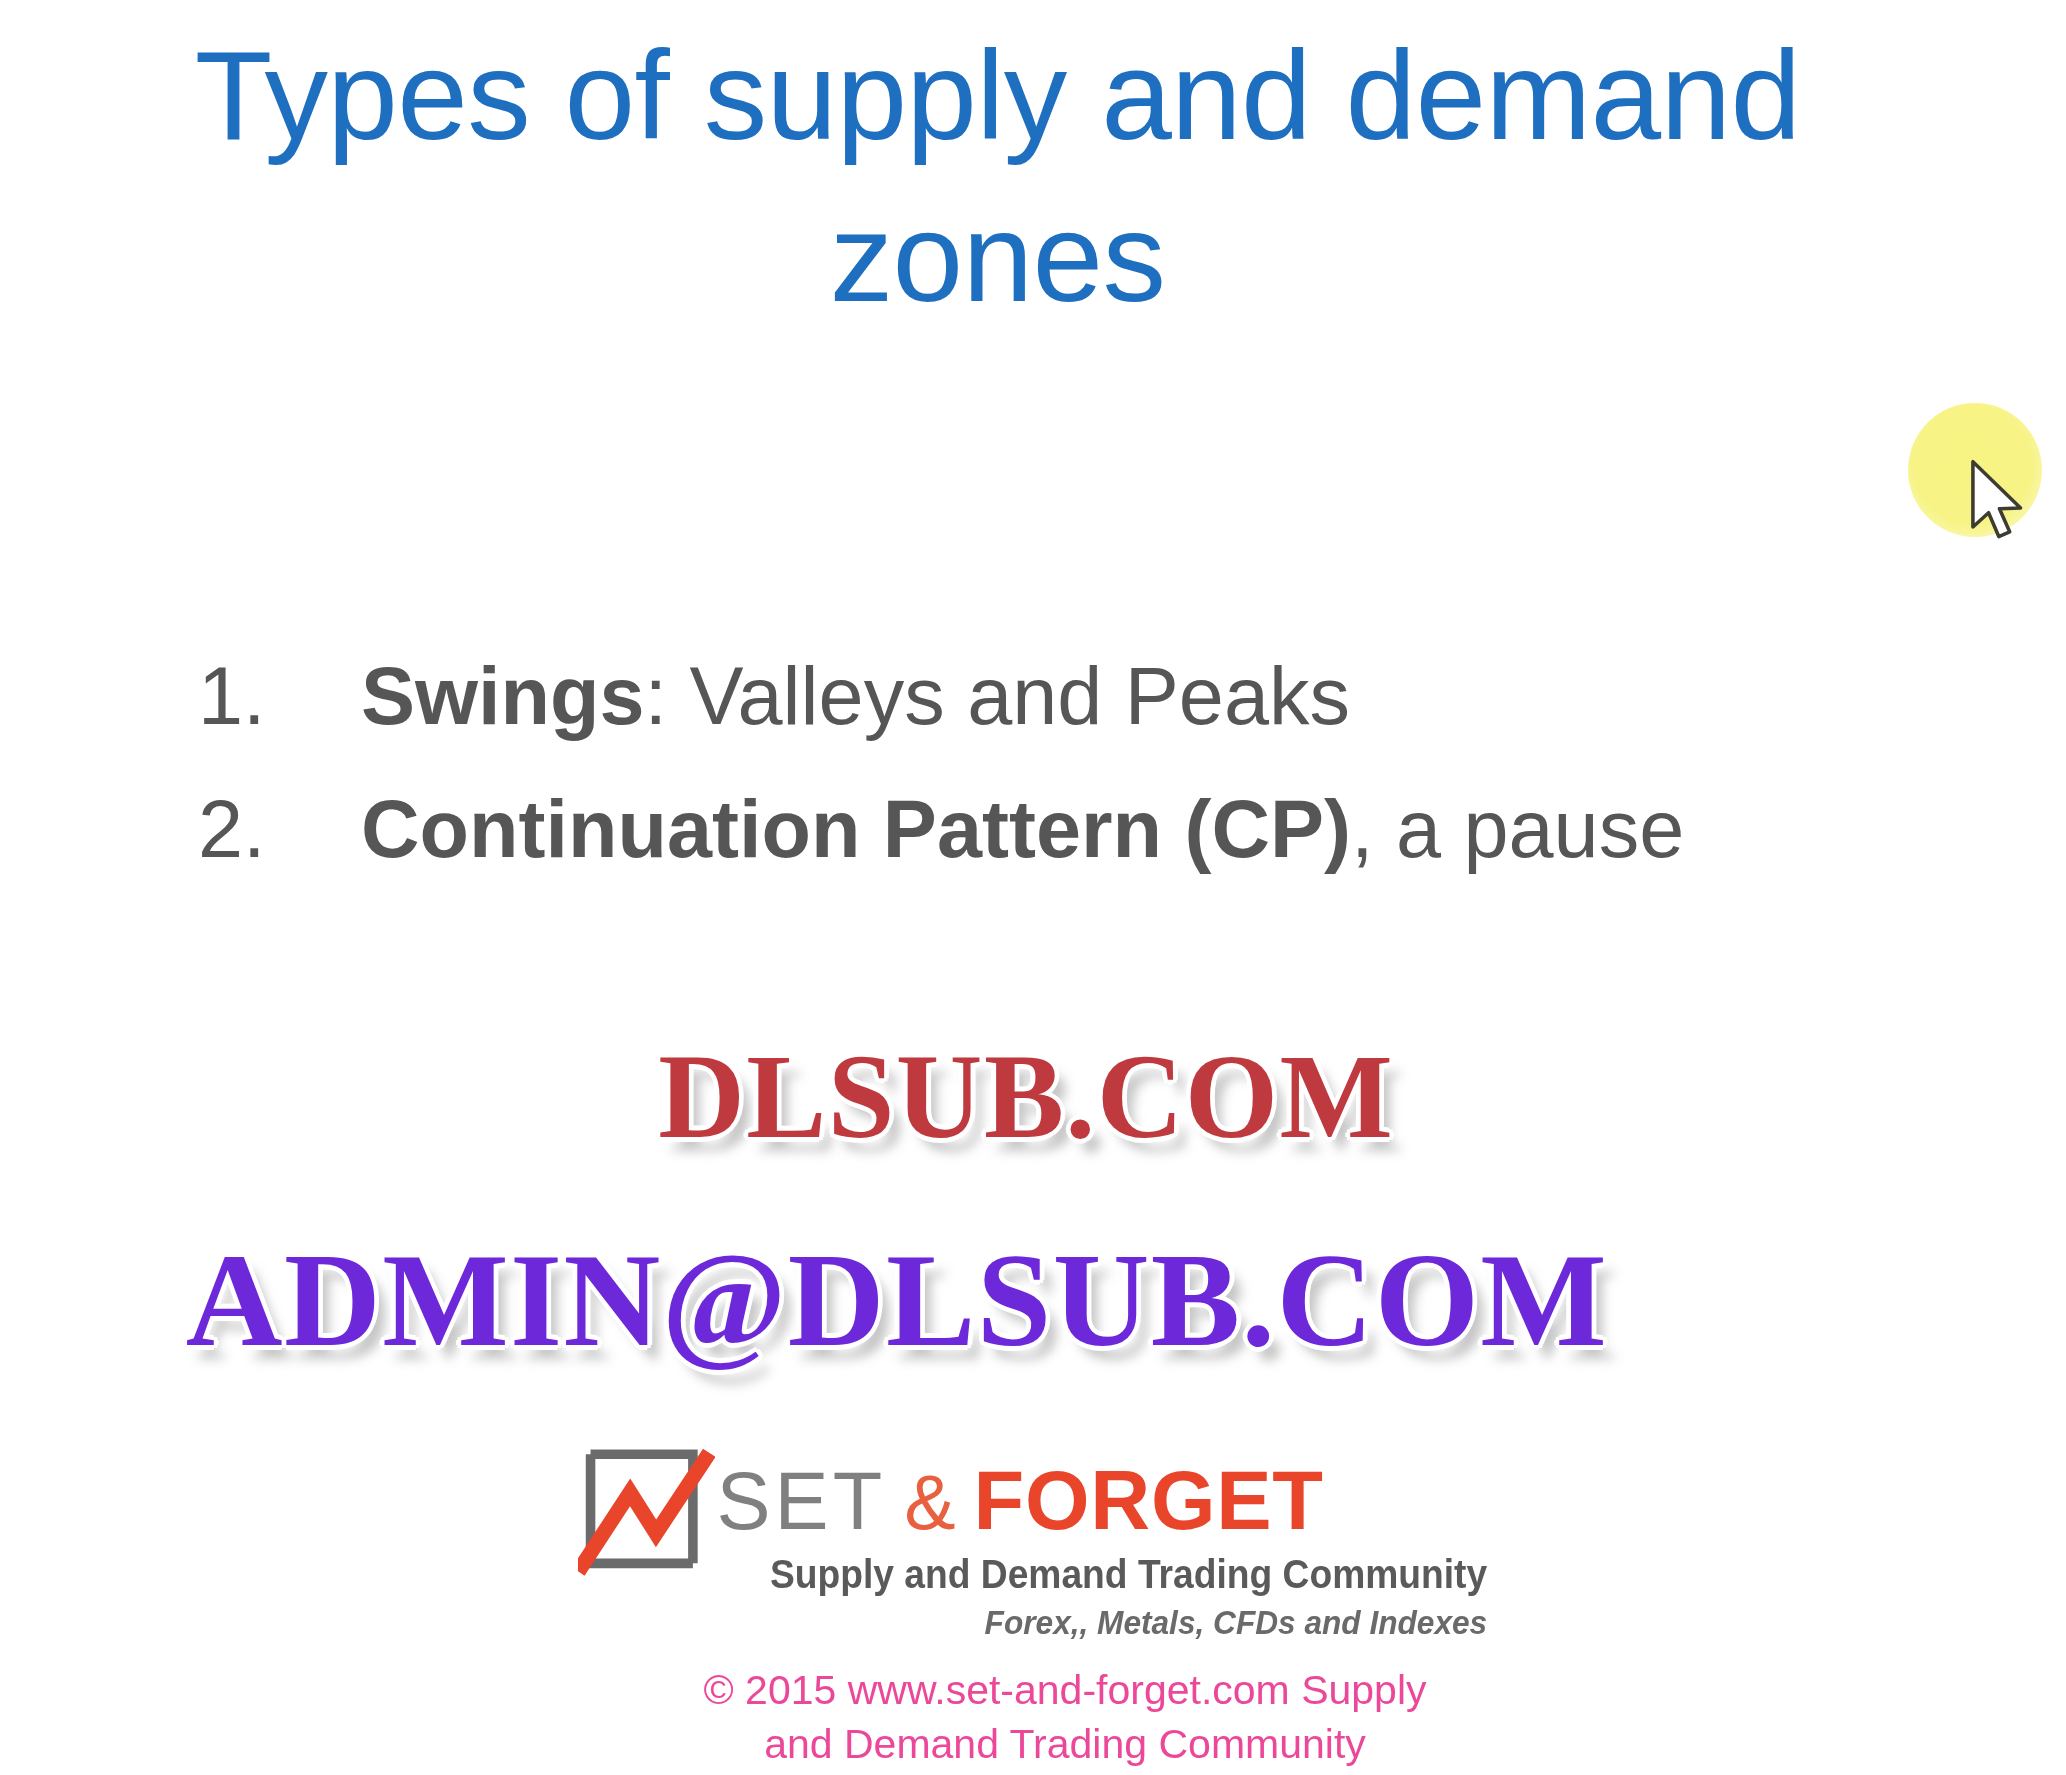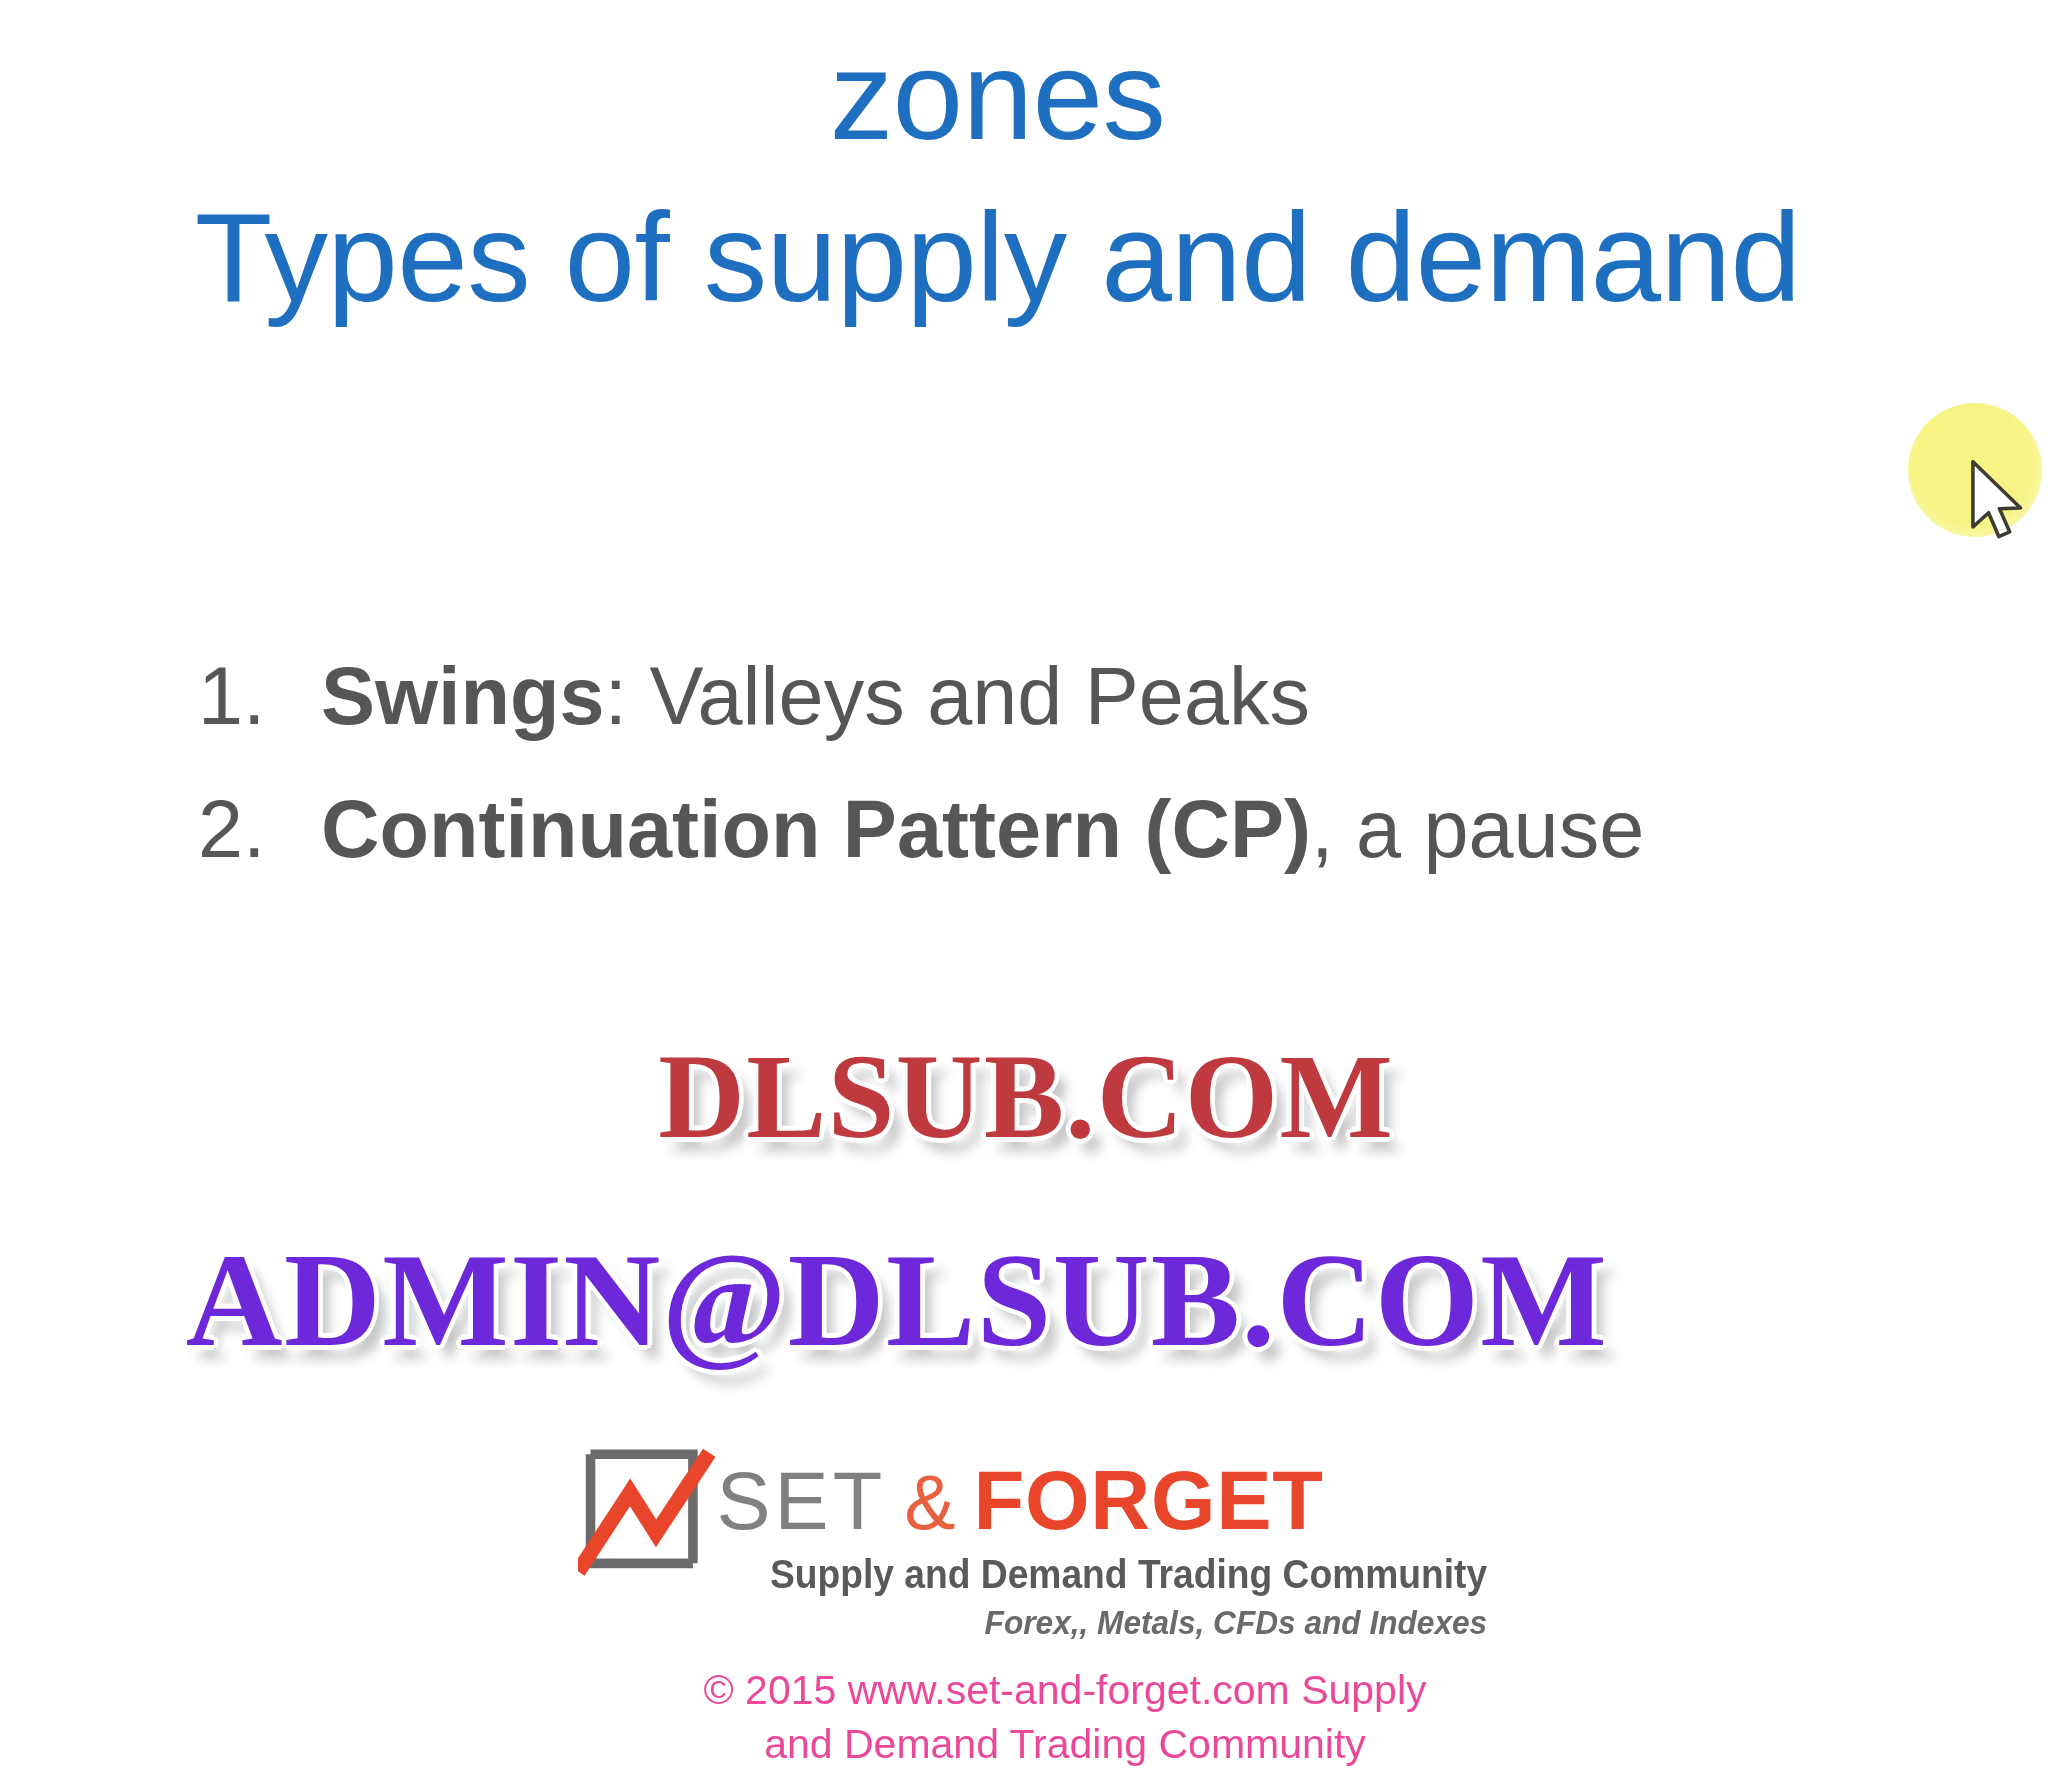--- a/index.html
+++ b/index.html
@@ -69,21 +69,21 @@
     align-items: baseline;
     margin-bottom: 52px;
     white-space: nowrap;
   }
   .list-num {
     width: 123px;
     flex: 0 0 123px;
     font-weight: 400;
   }
   .list-text { font-weight: 400; }
-  .list-text .lead { font-weight: 700; }
+  .list-text .lead { font-weight: 700; margin-left: 40px; }
 
   
   .wm {
     position: absolute;
     white-space: nowrap;
     font-family: "Liberation Serif", serif;
     font-weight: 700;
     letter-spacing: 1.4px;
   }
   .wm-1 {
@@ -195,22 +195,22 @@
     margin-left: 32px;
   }
   .footer-line { display: block; white-space: nowrap; }
 </style>
 </head>
 <body>
 
 <div id="slide">
 
   <div class="title-block">
+    <span class="title-line">Types of supply and demand</span>
     <span class="title-line">zones</span>
-    <span class="title-line">Types of supply and demand</span>
   </div>
 
   <div class="cursor-highlight"></div>
   <svg class="cursor-arrow" viewBox="0 0 46 61">
     <path d="M2 2 L2 50 L13.5 39.5 L21 57 L29 53.5 L21.5 36.5 L37 36 Z" fill="#FFFFFF" stroke="#3C3C32" stroke-width="2.6" stroke-linejoin="round"></path>
   </svg>
 
   <div class="list-block">
     <div class="list-row">
       <span class="list-num">1.</span>

